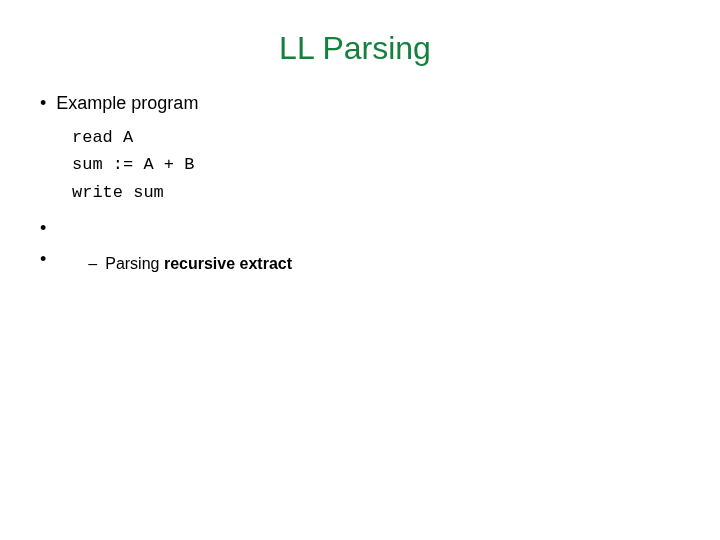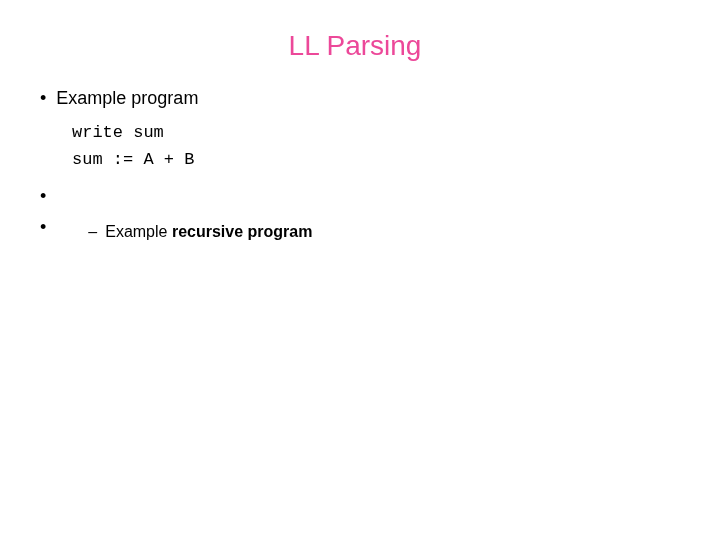--- a/index.html
+++ b/index.html
@@ -14,23 +14,23 @@
       background: #ffffff;
       font-family: Arial, Helvetica, sans-serif;
       display: flex;
       flex-direction: column;
       align-items: center;
       padding: 30px 50px 30px 40px;
       overflow: hidden;
     }
 
     .title {
-      font-size: 28px;
+      font-size: 32px;
       font-weight: normal;
-      color: #ec4899;
+      color: #15803d;
       margin-bottom: 24px;
       text-align: center;
       align-self: center;
     }
 
     .content {
       width: 100%;
     }
 
     .bullet-item {
@@ -93,33 +93,34 @@
 
 <h1 class="title">LL Parsing</h1>
 
 <div class="content">
 
   <div class="bullet-item">
     <span class="bullet">•</span>
     <span class="bullet-text">Example program</span>
   </div>
   <div class="code-block">
+    <span class="code-line">read A</span>
+    <span class="code-line">sum := A + B</span>
     <span class="code-line">write sum</span>
-    <span class="code-line">sum := A + B</span>
   </div>
 
   <div class="bullet-item">
     <span class="bullet">•</span>
   </div>
 
   <div class="bullet-item" style="margin-top: 8px;">
     <span class="bullet">•</span>
     <div>
       <div class="sub-bullet">
         <span class="sub-bullet-dash">–</span>
         <span class="sub-bullet-text">
-          <span>Example </span><strong>recursive program</strong>
+          <span>Parsing </span><strong>recursive extract</strong>
         </span>
       </div>
     </div>
   </div>
 
 </div>
 
 </body></html>

